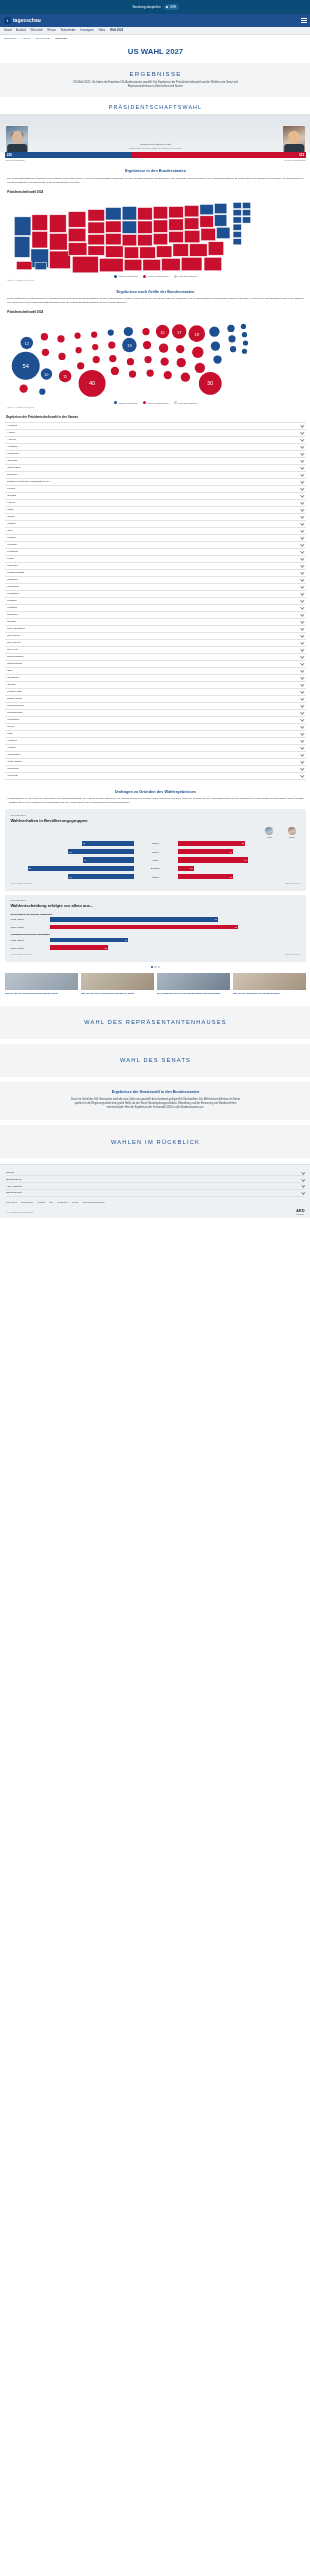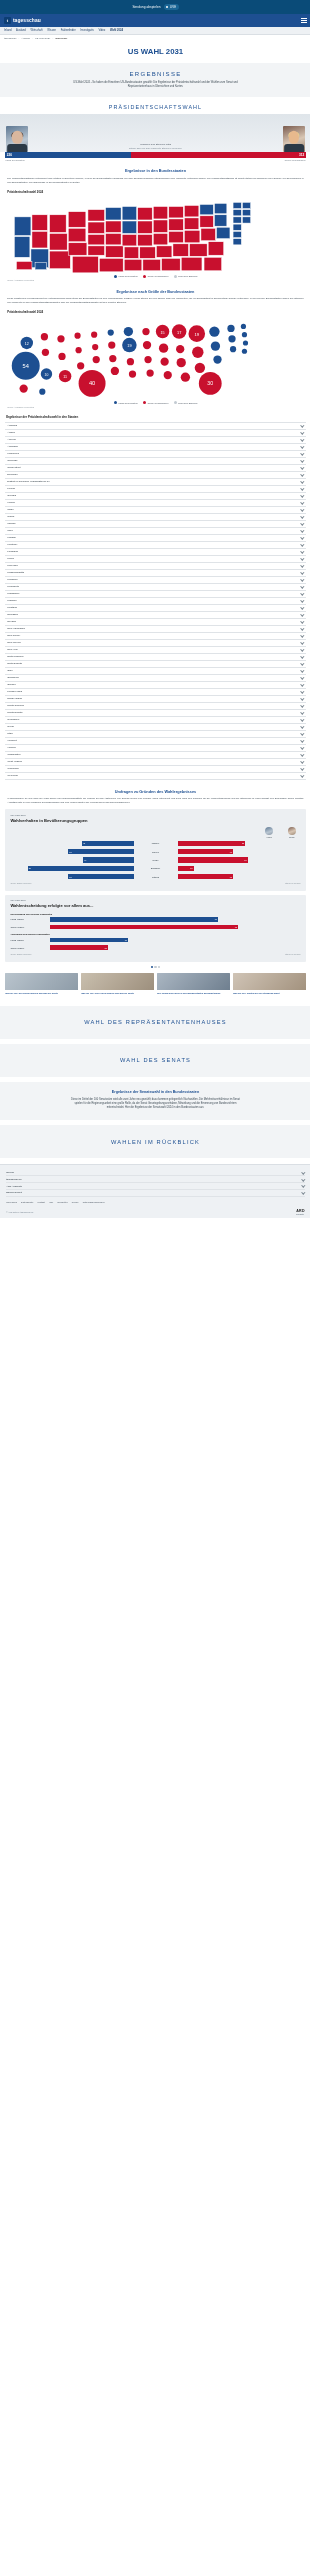--- a/index.html
+++ b/index.html
@@ -215,21 +215,21 @@
 <div class="crumb">
   <span>tagesschau</span>
   <span class="sep">›</span>
   <span>Ausland</span>
   <span class="sep">›</span>
   <span>US-Wahl 2024</span>
   <span class="sep">›</span>
   <span class="cur">Ergebnisse</span>
 </div>
 
-<div class="page-title">US WAHL 2031</div>
+<div class="page-title">US WAHL 2027</div>
 
 <div class="band">
   <div class="band-title">ERGEBNISSE</div>
   <div class="band-sub">US-Wahl 2024 - So haben die Einzelnen US-Bundesstaaten gewählt: Die Ergebnisse der Präsidentschaftswahl und der Wahlen zum Senat und Repräsentantenhaus in Übersichten und Karten.</div>
 </div>
 
 <div class="hero-title">PRÄSIDENTSCHAFTSWAHL</div>
 <div class="hero">
   <div class="cand">
     <div class="photo photo-dem">

